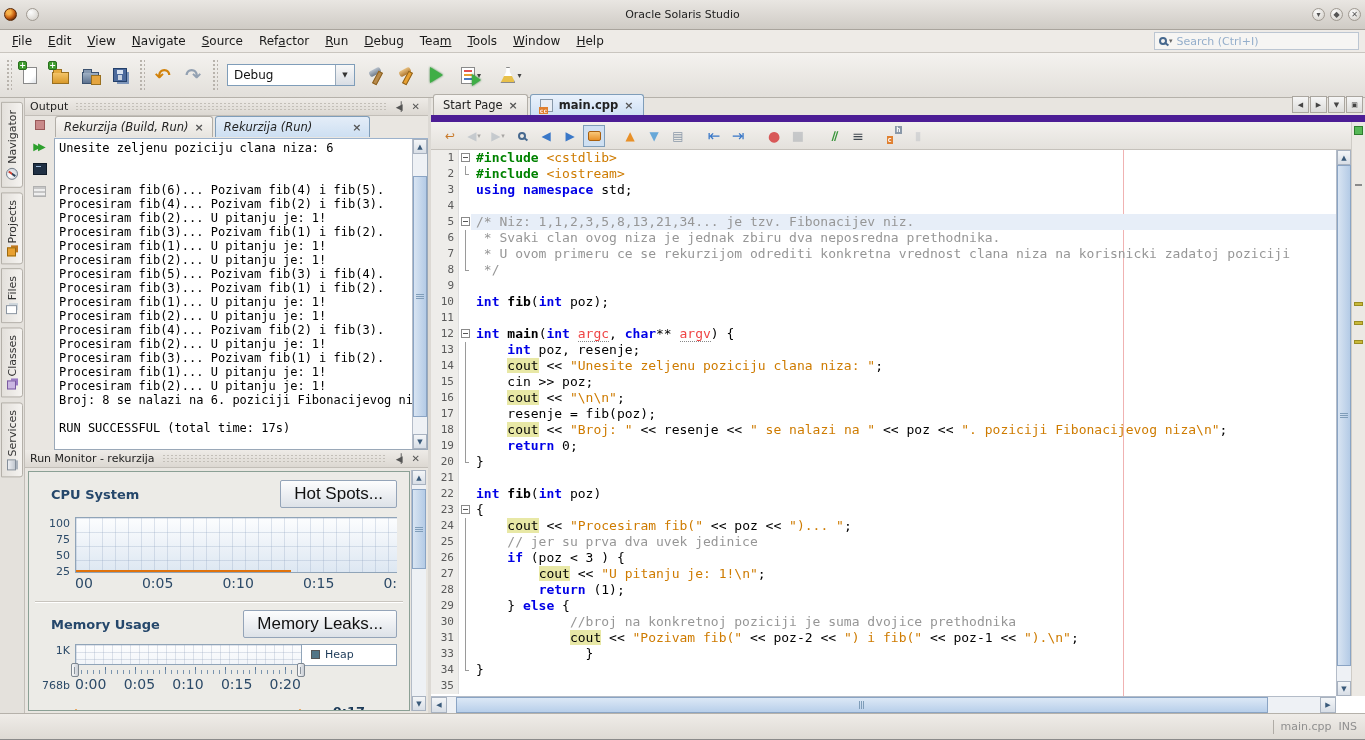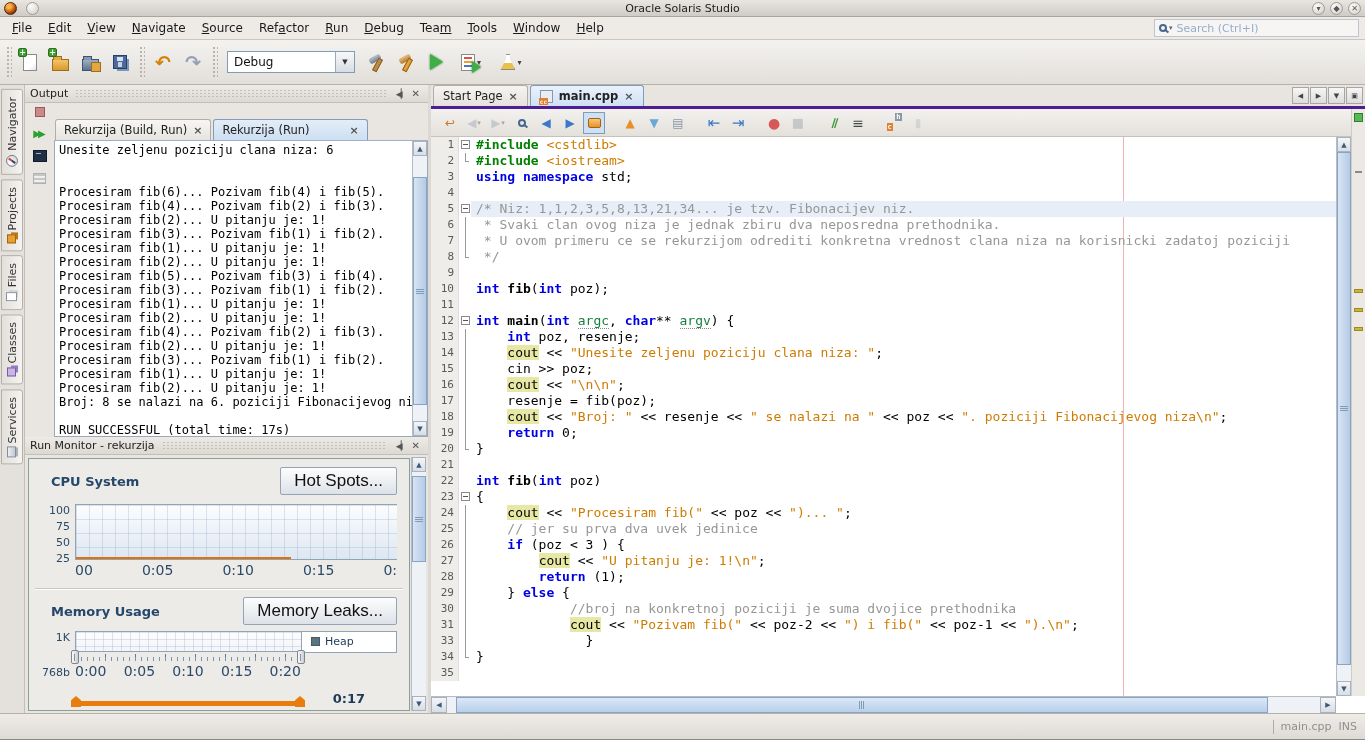--- a/index.html
+++ b/index.html
@@ -1,21 +1,21 @@
 <!DOCTYPE html>
 <html><head>
 <meta charset="utf-8">
 <style>
   * { margin:0; padding:0; box-sizing:border-box; }
   html,body { width:1365px; height:740px; overflow:hidden; }
   body { font-family:"DejaVu Sans","Liberation Sans",sans-serif; font-size:12px; color:#1a1a1a; background:#ece9e5; }
   #screen { position:relative; width:1365px; height:740px; display:flex; flex-direction:column; border-bottom:1px solid #8a8a8a; }
 
   
-  .titlebar { height:17px; flex:none; background:linear-gradient(#e9e6e2,#cfcbc5); border-bottom:1px solid #a9a49d; display:flex; align-items:center; position:relative; padding:0 4px; }
+  .titlebar { height:30px; flex:none; background:linear-gradient(#e9e6e2,#cfcbc5); border-bottom:1px solid #a9a49d; display:flex; align-items:center; position:relative; padding:0 4px; }
   .win-logo { width:13px; height:13px; border-radius:50%; background:radial-gradient(circle at 35% 30%, #f8b24a 20%, #c25a10 55%, #3a1808 90%); border:1px solid #5a2a08; margin-right:4px; }
   .win-btn { width:13px; height:13px; border-radius:50%; background:radial-gradient(circle at 35% 30%, #fcfcfc, #cfcbc4); border:1px solid #a09a92; color:#555; font-size:8px; line-height:11px; text-align:center; margin-left:5px; }
   .titlebar .title { position:absolute; left:0; right:0; text-align:center; font-size:11px; color:#222; }
   .win-controls { margin-left:auto; display:flex; z-index:2; }
 
   
   .menubar { height:23px; flex:none; background:#eeebe7; border-bottom:1px solid #c9c5bf; display:flex; align-items:center; padding-left:4px; }
   .menu-item { padding:3px 8px; font-size:12px; color:#1a1a1a; }
   .menu-item u { text-decoration:underline; }
   .searchbox { margin-left:auto; margin-right:6px; display:flex; align-items:center; background:#f6f5f3; border:1px solid #bcc6d2; height:18px; width:205px; padding:0 4px; }
@@ -85,21 +85,21 @@
   
   .output-panel { height:352px; flex:none; display:flex; flex-direction:column; background:#e9e6e1; }
   .output-body { flex:1; display:flex; min-height:0; }
   .obtn-strip { width:29px; flex:none; display:flex; flex-direction:column; align-items:center; padding-top:4px; gap:11px; }
   .ic-stop { width:10px; height:10px; background:#c98a8a; border:1px solid #9a5a5a; }
   .ic-rerun { color:#2da02d; font-size:10px; font-weight:bold; letter-spacing:-3px; padding-right:3px; }
   .ic-term { width:14px; height:12px; background:#203044; border:1px solid #0e1a28; position:relative; }
   .ic-term::after { content:""; position:absolute; left:2px; top:2px; width:5px; height:1px; background:#9ab8d8; }
   .ic-opts { width:13px; height:11px; background:repeating-linear-gradient(#c6c6c6 0 2px, #efefef 2px 4px); border:1px solid #b0b0b0; }
   .output-main { flex:1; display:flex; flex-direction:column; min-width:0; }
-  .tab-row { height:38px; flex:none; display:flex; align-items:flex-end; padding-left:1px; border-bottom:1px solid #9cb2cc; }
+  .tab-row { height:23px; flex:none; display:flex; align-items:flex-start; padding-left:1px; border-bottom:1px solid #9cb2cc;font-style:italic; }
   .otab { display:flex; align-items:center; gap:6px; height:21px; padding:0 8px; font-size:11.5px; background:linear-gradient(#f8f6f3,#e7e4df); border:1px solid #b2aea7; border-bottom:0; border-radius:3px 3px 0 0; margin-right:2px; color:#222; }
   .otab.active { background:linear-gradient(#e4edf8,#cddff2); border-color:#7f9db9;gap:40px; }
   .otab .x { color:#555; font-size:11px; font-weight:bold; }
   .output-content-wrap { flex:1; position:relative; min-height:0; border:1px solid #9aa8b8; border-top:0; background:#fff; }
   .output-content { position:absolute; inset:0 15px 0 0; overflow:hidden; padding:2px 4px; font-family:"DejaVu Sans Mono","Liberation Mono",monospace; font-size:12px; line-height:14px; white-space:pre; color:#000; }
   .out-line { height:14px; }
 
   
   .vscroll { position:absolute; top:0; right:0; bottom:0; width:15px; background:#eef1f5; border-left:1px solid #b4bcc8; display:flex; flex-direction:column; }
   .sbtn { height:15px; flex:none; background:linear-gradient(#f4f6f8,#d8dee6); border:1px solid #a8b2c0; font-size:7px; color:#3a5a7a; display:flex; align-items:center; justify-content:center; }
@@ -140,21 +140,21 @@
   .range-bar::before, .range-bar::after { content:""; position:absolute; top:-5px; width:10px; height:11px; background:#e87c0c; clip-path:polygon(50% 0,100% 38%,100% 100%,0 100%,0 38%); }
   .range-bar::before { left:-4px; } .range-bar::after { right:-4px; }
   .time-label { width:96px; text-align:center; font-weight:bold; font-size:13px; color:#1c3a58; }
   .hscroll { height:16px; display:flex; border:1px solid #a8b2c0; background:#f0f3f6; margin:10px 108px 0 46px; }
   .hscroll .sbtn { width:15px; height:100%; }
   .hscroll .track { flex:1; position:relative; }
   .hscroll .thumb { position:absolute; top:0; bottom:0; left:0; width:80%; background:linear-gradient(#eef2f7,#d6dde6); border-right:1px solid #a8b2c0; }
 
   
   .editor-col { flex:1; position:relative; min-width:0; background:#fff; }
-  .etabs { height:24px; background:#e8e5e0; border-bottom:3px solid #4c1d95; display:flex; align-items:flex-end; padding-left:2px; }
+  .etabs { height:24px; background:#e8e5e0; border-bottom:7px solid #4c1d95; display:flex; align-items:flex-end; padding-left:2px; }
   .etab { display:flex; align-items:center; gap:6px; height:21px; padding:0 9px; font-size:11.5px; background:linear-gradient(#f6f4f1,#e5e2dd); border:1px solid #b2aea7; border-bottom:0; border-radius:3px 3px 0 0; margin-right:2px; color:#222; }
   .etab.active { background:linear-gradient(#eaf2fc,#cfe0f4); border-color:#7f9db9; font-weight:bold; }
   .etab .x { color:#555; font-size:11px; font-weight:bold; }
   .cpp-icon { width:13px; height:13px; background:#e9eef5; border:1px solid #8898a8; position:relative; }
   .cpp-icon::after { content:"cc"; position:absolute; left:-2px; bottom:-3px; background:#e08030; color:#fff; font:bold 6px/7px "DejaVu Sans Mono",monospace; padding:0 1px; }
   .etab-ctrl { margin-left:auto; display:flex; align-items:center; gap:1px; padding:0 2px 2px 0; }
   .sqbtn { width:17px; height:17px; background:linear-gradient(#f6f6f6,#dcdcda); border:1px solid #aaa69f; font-size:7px; color:#444; display:flex; align-items:center; justify-content:center; }
   .etoolbar { height:28px; background:linear-gradient(#f3f1ee,#e4e1dc); border-bottom:1px solid #c5c1bb; display:flex; align-items:center; padding-left:8px; gap:2px; }
   .ebtn { min-width:22px; height:22px; display:flex; align-items:center; justify-content:center; font-size:12px; border:1px solid transparent; position:relative; }
   .ebtn.active { background:#cfe0f2; border-color:#7f9db9; }
@@ -189,21 +189,21 @@
   .fold-end { position:absolute; left:6px; top:0; height:9px; width:4px; border-left:1px solid #9a9a9a; border-bottom:1px solid #9a9a9a; }
   .codetext { flex:1; padding-left:5px; }
   .code-line.hl-line .codetext { background:#e7eef8; }
   .s-k { color:#0000e6; font-weight:bold; }
   .s-p { color:#008200; font-weight:bold; }
   .s-s { color:#ce7b00; }
   .s-c { color:#969696; }
   .s-f { font-weight:bold; color:#000; }
   .s-t { color:#000; }
   .s-h { background:#e8e8a6; color:#000; }
-  .s-u { color:#15803d; border-bottom:1px dotted #888; }
+  .s-u { color:#ef4444; border-bottom:1px dotted #888; }
 
   .evscroll { position:absolute; top:52px; right:14px; bottom:17px; width:15px; background:#eef1f5; border-left:1px solid #b4bcc8; display:flex; flex-direction:column; }
   .estripe { position:absolute; top:24px; right:0; bottom:17px; width:14px; background:#ece9e4; border-left:1px solid #cfccc6; }
   .err-ok { position:absolute; top:4px; left:2px; width:9px; height:9px; background:#57b857; border:1px solid #2e7e2e; }
   .emark { position:absolute; left:2px; width:9px; height:4px; background:#c8b83a; border:1px solid #9a8c20; }
   .emark.gray { background:#b8b8b8; border-color:#8a8a8a; height:2px; left:3px; width:7px; }
   .ehscroll { position:absolute; left:0; right:29px; bottom:0; height:17px; background:#eef1f5; border-top:1px solid #b4bcc8; display:flex; }
   .ehscroll .sbtn { width:16px; height:100%; }
   .ehscroll .track { flex:1; position:relative; }
   .ehscroll .thumb { position:absolute; top:0; bottom:0; left:1%; width:93%; background:linear-gradient(#dce8f6,#b8cfea); border:1px solid #8aa4c4; display:flex; align-items:center; justify-content:center; }

